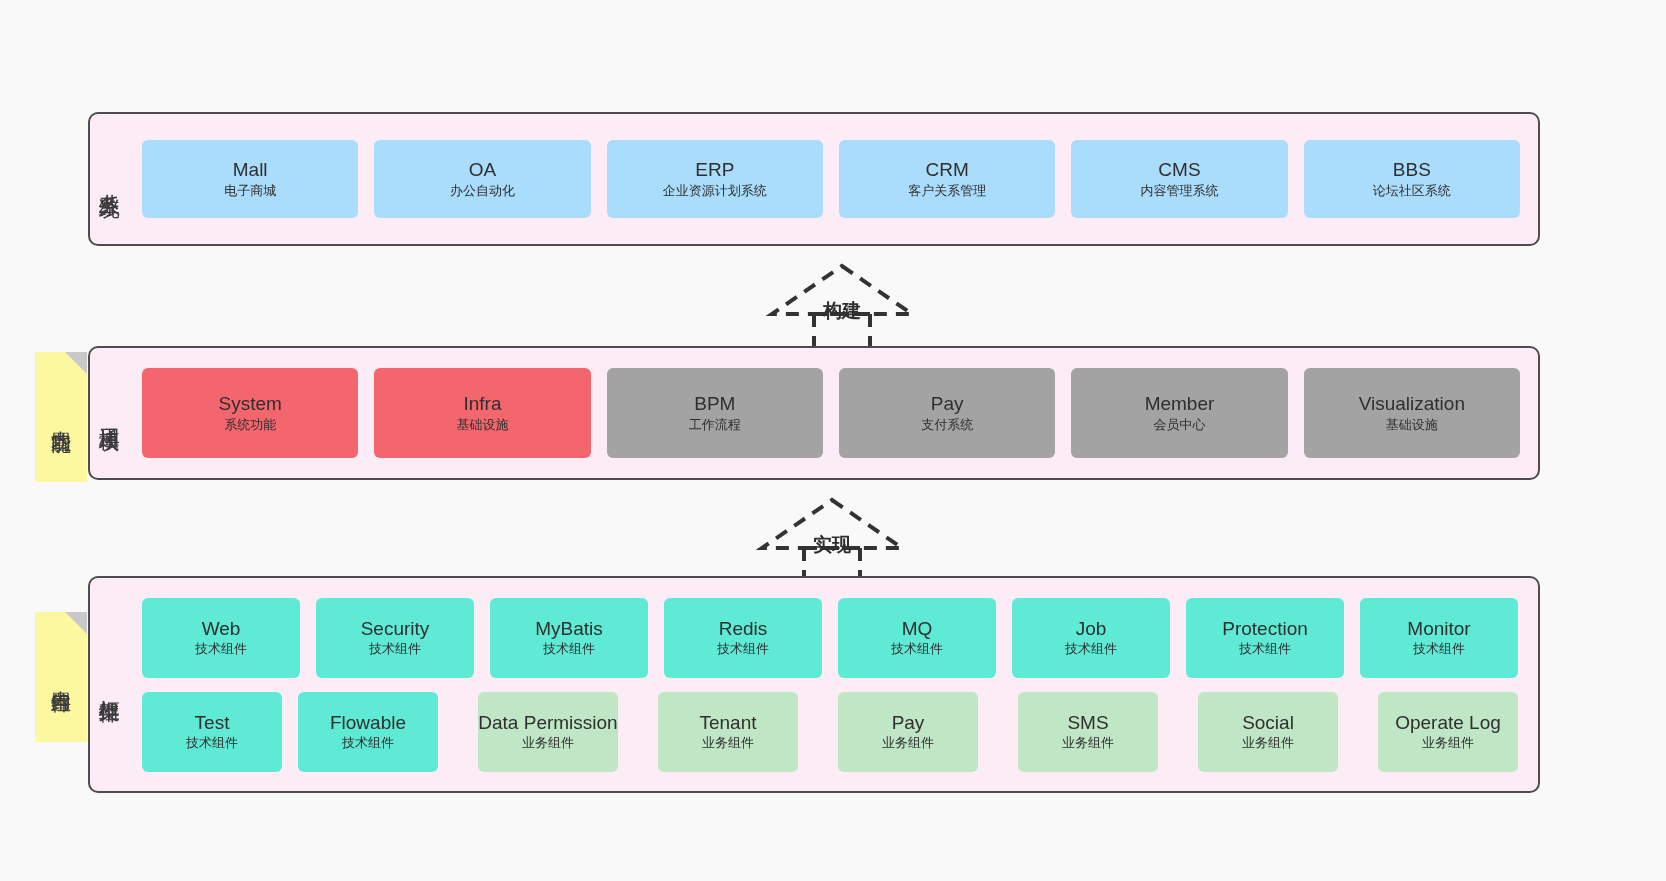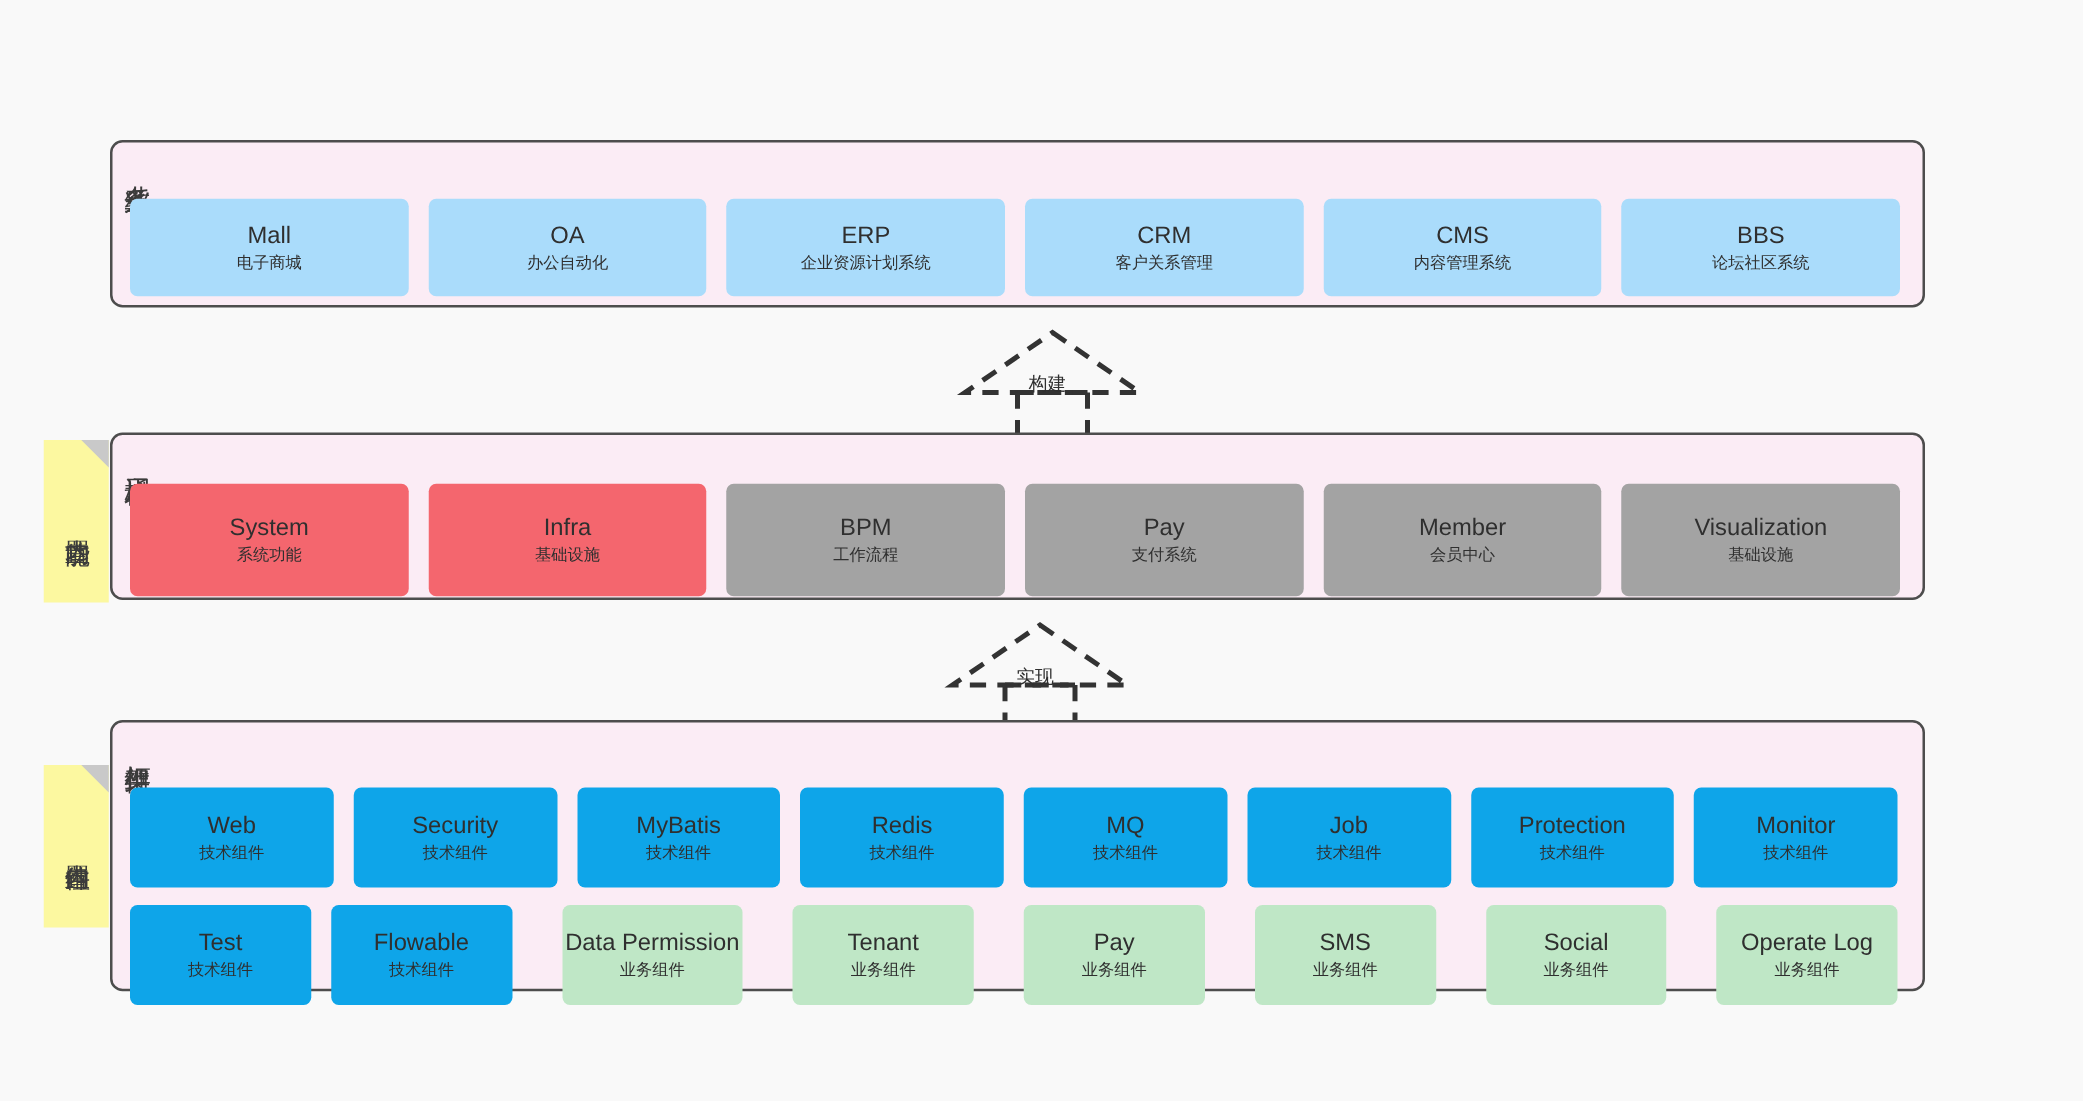--- a/index.html
+++ b/index.html
@@ -25,21 +25,20 @@
 
   
   .layer-panel {
     position: absolute;
     background: #fbecf5;
     border: 2px solid #4d4d4d;
     border-radius: 10px;
     box-sizing: border-box;
     display: flex;
     align-items: stretch;
-    flex-direction: column;
   }
   .layer-title {
     width: 38px;
     flex: 0 0 38px;
     display: flex;
     align-items: center;
     justify-content: center;
     font-size: 21px;
     line-height: 1.16;
     letter-spacing: 1px;
@@ -81,21 +80,21 @@
     line-height: 1.30;
     color: #2f2f2f;
     box-sizing: border-box;
   }
   .node .ln { display: block; }
   .node .ln-sub { font-size: 13px; }
 
   .node.blue   { background: #aadcfb; height: 78px; }
   .node.red    { background: #f4666e; height: 90px; }
   .node.pink   { background: #a3a3a3; height: 90px; }
-  .node.green  { background: #0ea5e9; height: 80px; }
+  .node.green  { background: #5eead4; height: 80px; }
   .node.lgreen { background: #bfe7c6; height: 80px; margin-left: 32px; }
 
   
   .sticky {
     position: absolute;
     background: #fcf8a0;
     width: 50px;
     display: flex;
     align-items: center;
     justify-content: center;
@@ -119,24 +118,25 @@
 
   
   .connector {
     position: absolute;
     width: 180px;
     height: 100px;
   }
   .connector svg { display: block; }
   .connector-label {
     position: absolute;
-    font-size: 15px;
+    font-size: 19px;
     color: #2f2f2f;
     background: transparent;
     white-space: nowrap;
+    font-weight: bold;
   }
 </style>
 </head>
 <body>
 
 <div id="canvas">
 
   <div class="layer-panel" id="panel-business" style="left:88px; top:112px; width:1452px; height:134px;">
     <div class="layer-title">业务系统</div>
     <div class="layer-body" id="business-body">

